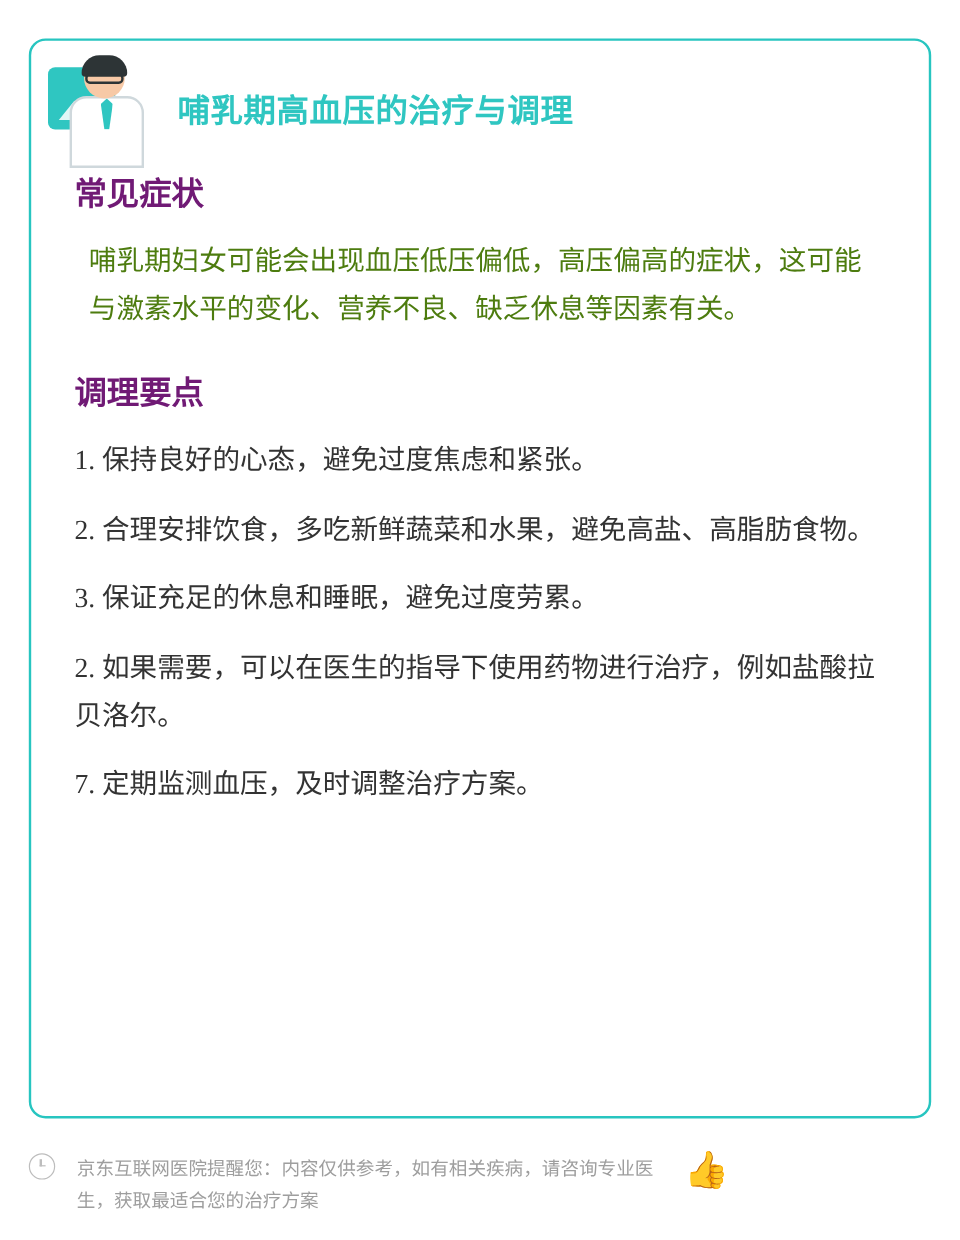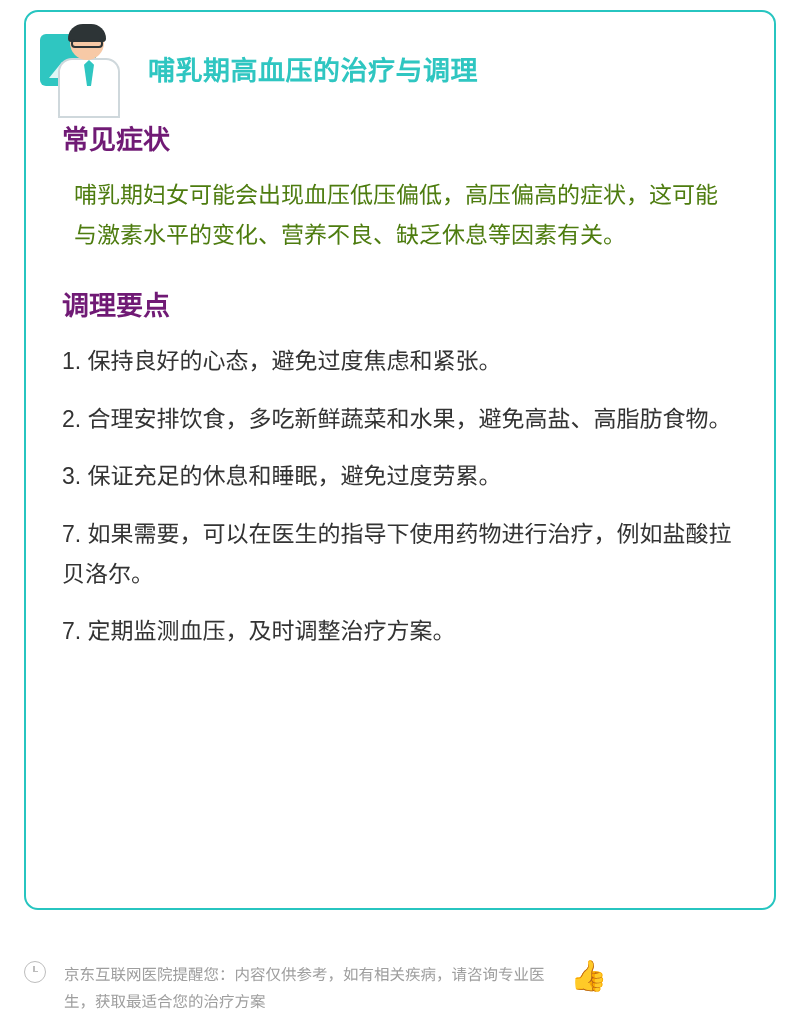--- a/index.html
+++ b/index.html
@@ -12,22 +12,23 @@
     height: 1033px;
     font-family: "Liberation Sans", "DejaVu Sans", sans-serif;
     color: #333333;
     position: relative;
     overflow: hidden;
   }
   .page {
     box-sizing: border-box;
     width: 632px;
     height: 1033px;
-    padding: 10px 24px 0 24px;
-    position: relative;
+    padding: 32px 24px 0 24px;
+    position: relative;
+    font-family: Liberation Serif, serif;
   }
   .card {
     box-sizing: border-box;
     border: 2px solid #27c5c0;
     border-radius: 14px;
     width: 752px;
     min-height: 900px;
     position: relative;
     padding: 34px 36px 40px 36px;
     background: #ffffff;
@@ -231,21 +232,21 @@
       <p class="section-text">哺乳期妇女可能会出现血压低压偏低，高压偏高的症状，这可能与激素水平的变化、营养不良、缺乏休息等因素有关。</p>
     </div>
 
 
     <div class="section">
       <h2 class="section-heading">调理要点</h2>
       <ol class="tips">
         <li>1. 保持良好的心态，避免过度焦虑和紧张。</li>
         <li>2. 合理安排饮食，多吃新鲜蔬菜和水果，避免高盐、高脂肪食物。</li>
         <li>3. 保证充足的休息和睡眠，避免过度劳累。</li>
-        <li>7. 如果需要，可以在医生的指导下使用药物进行治疗，例如盐酸拉贝洛尔。</li>
+        <li>2. 如果需要，可以在医生的指导下使用药物进行治疗，例如盐酸拉贝洛尔。</li>
         <li>7. 定期监测血压，及时调整治疗方案。</li>
       </ol>
     </div>
 
   </div>
 
   <div class="footer">
     <div class="clock"></div>
     <div class="note">京东互联网医院提醒您：内容仅供参考，如有相关疾病，请咨询专业医生，获取最适合您的治疗方案</div>
     <div class="thumb">👍</div>

